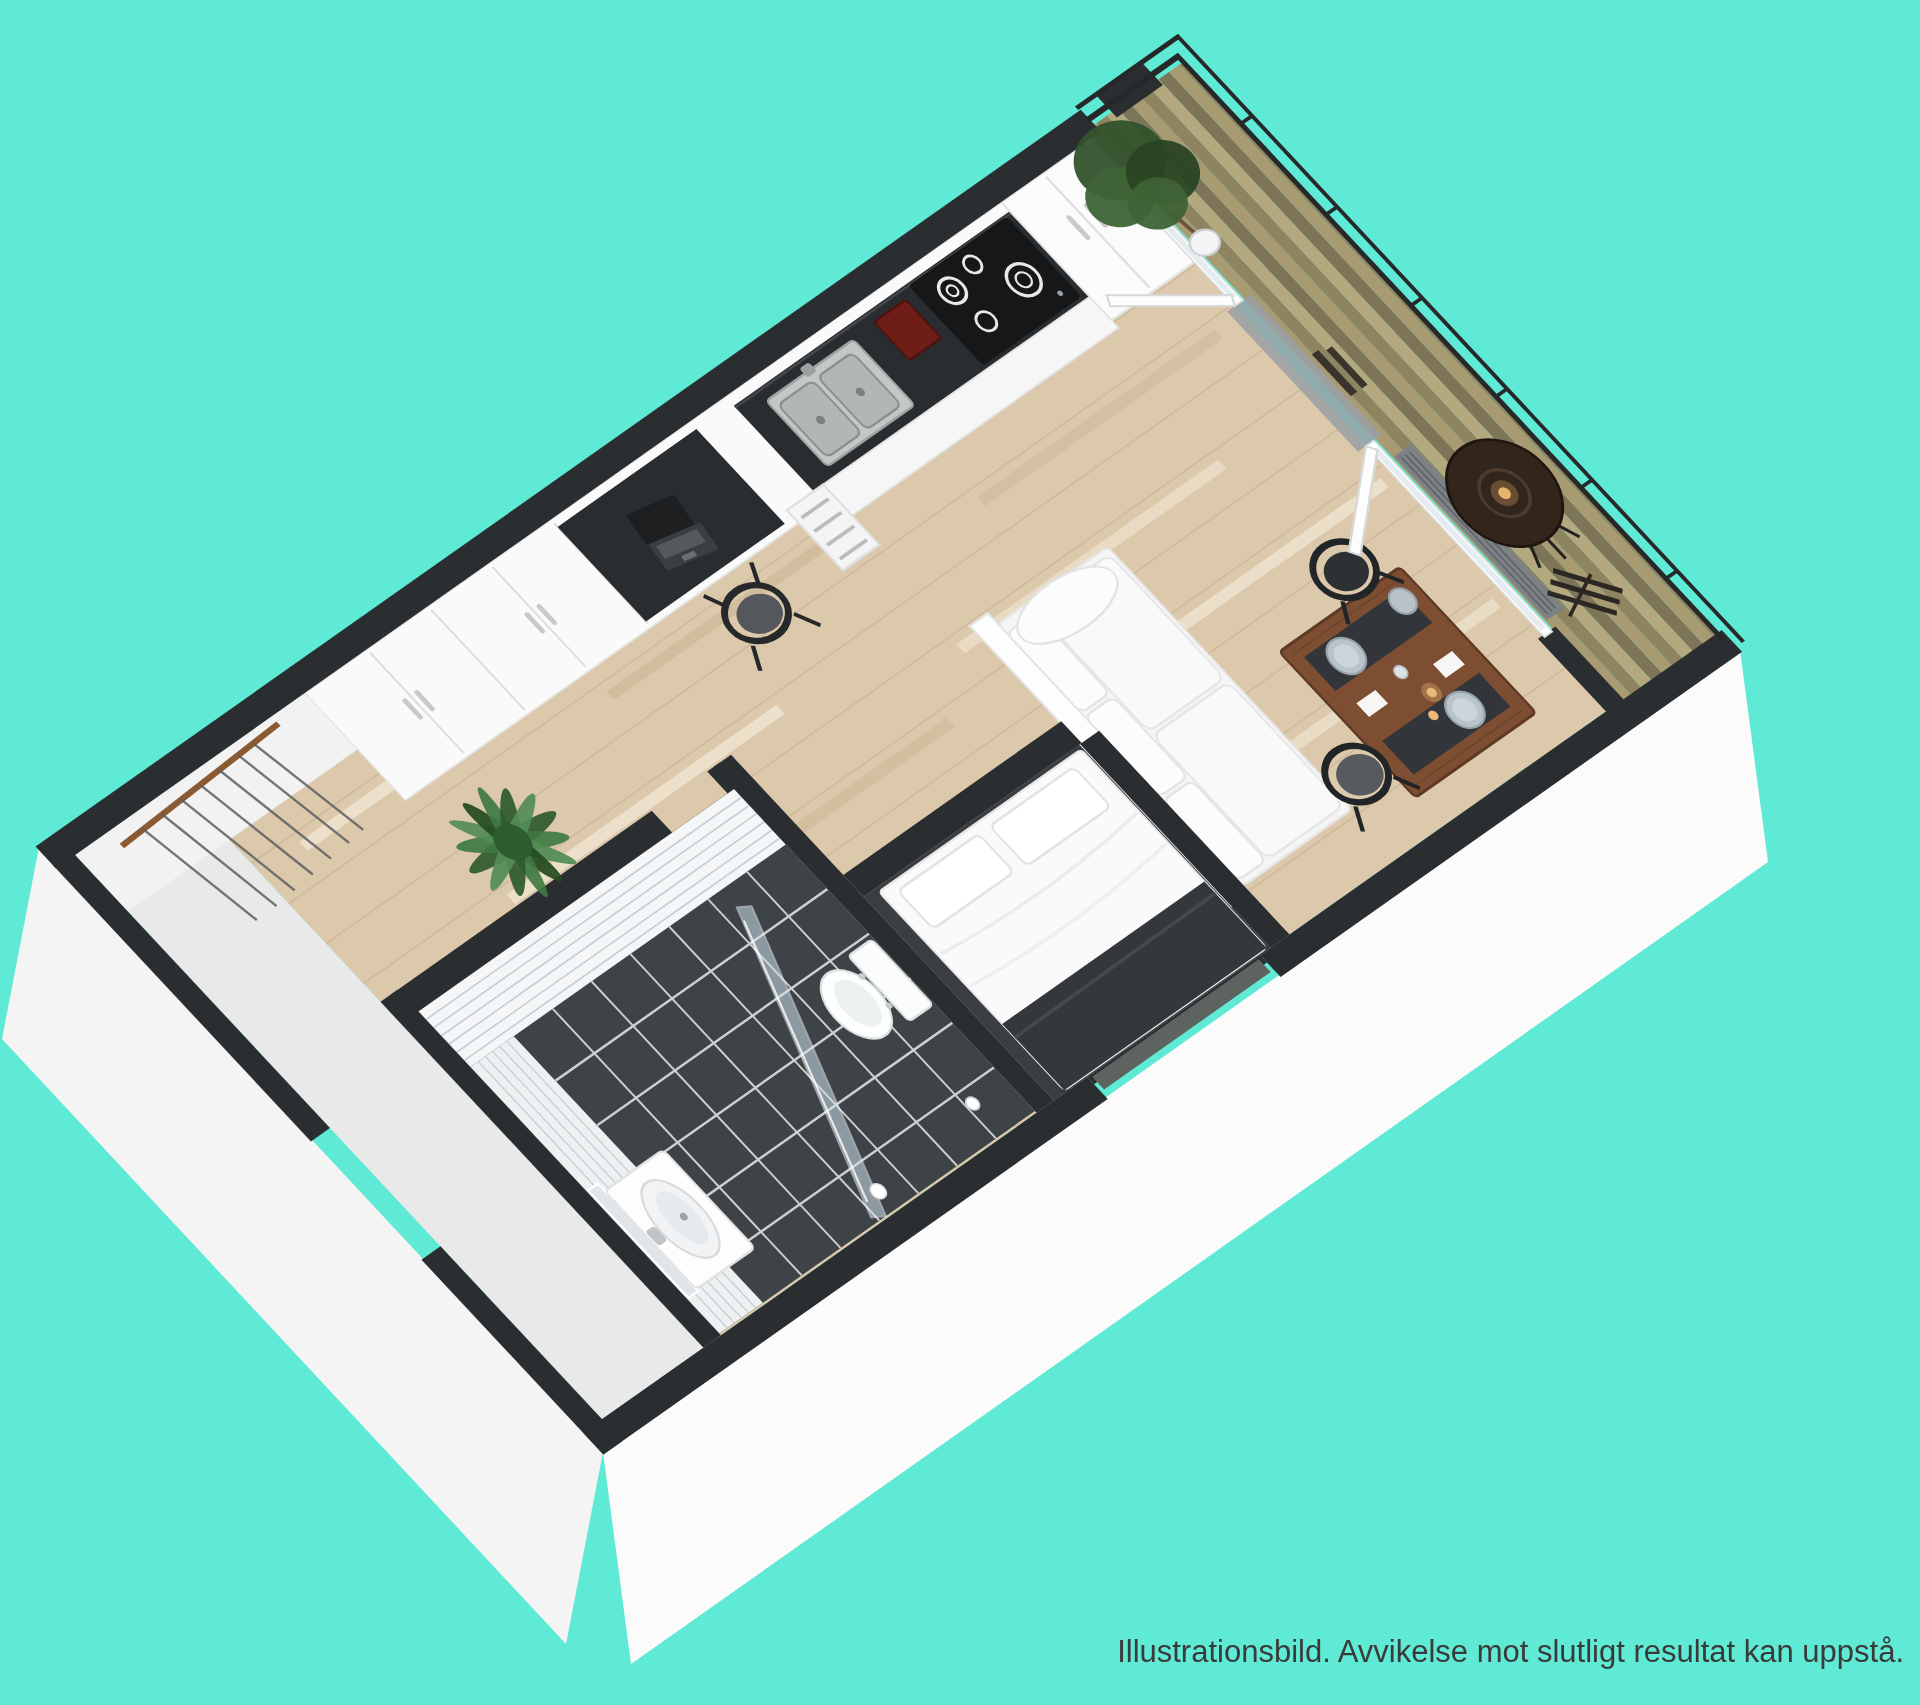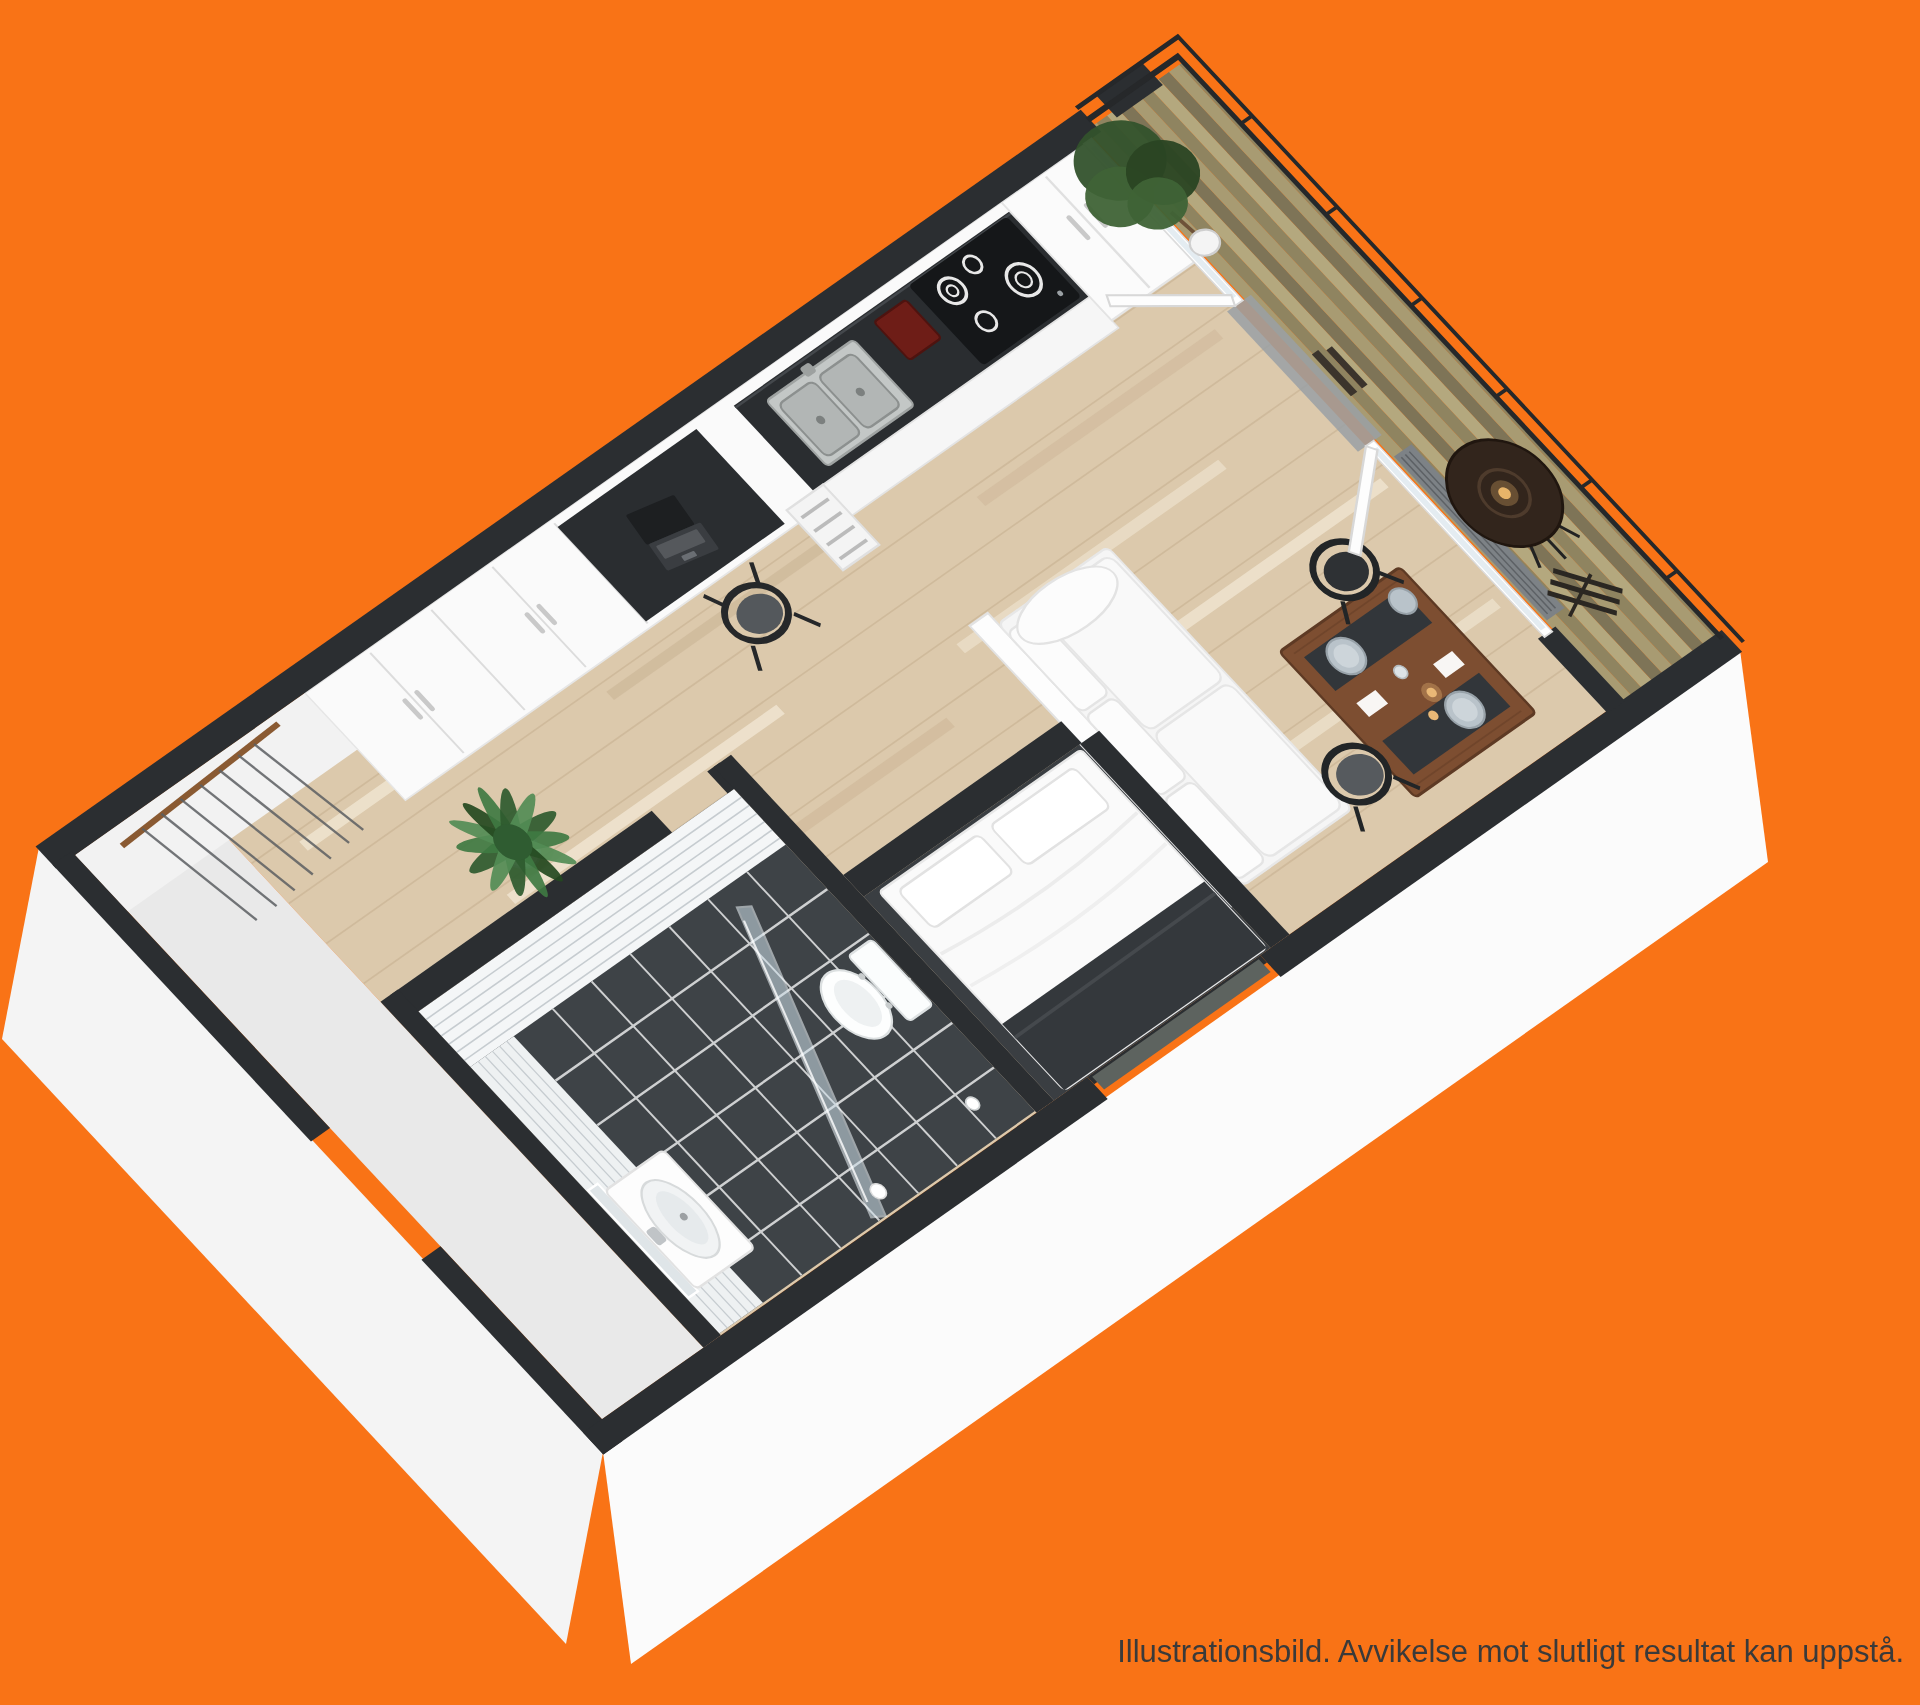--- a/index.html
+++ b/index.html
@@ -1,16 +1,16 @@
 <!DOCTYPE html>
 <html><head>
 <meta charset="utf-8">
 <style>
   html,body{margin:0;padding:0;background:#fff;}
-  #stage{position:relative;width:1920px;height:1705px;background:#f97316;overflow:hidden;
+  #stage{position:relative;width:1920px;height:1705px;background:#5eead4;overflow:hidden;
          font-family:"Liberation Sans", sans-serif;}
   #plan-svg{position:absolute;left:0;top:0;}
   #caption{position:absolute;right:16px;top:1634px;font-size:31px;color:#3a3a3a;
            letter-spacing:0px;white-space:nowrap;}
 </style>
 </head>
 <body>
 
 <div id="stage">
 

